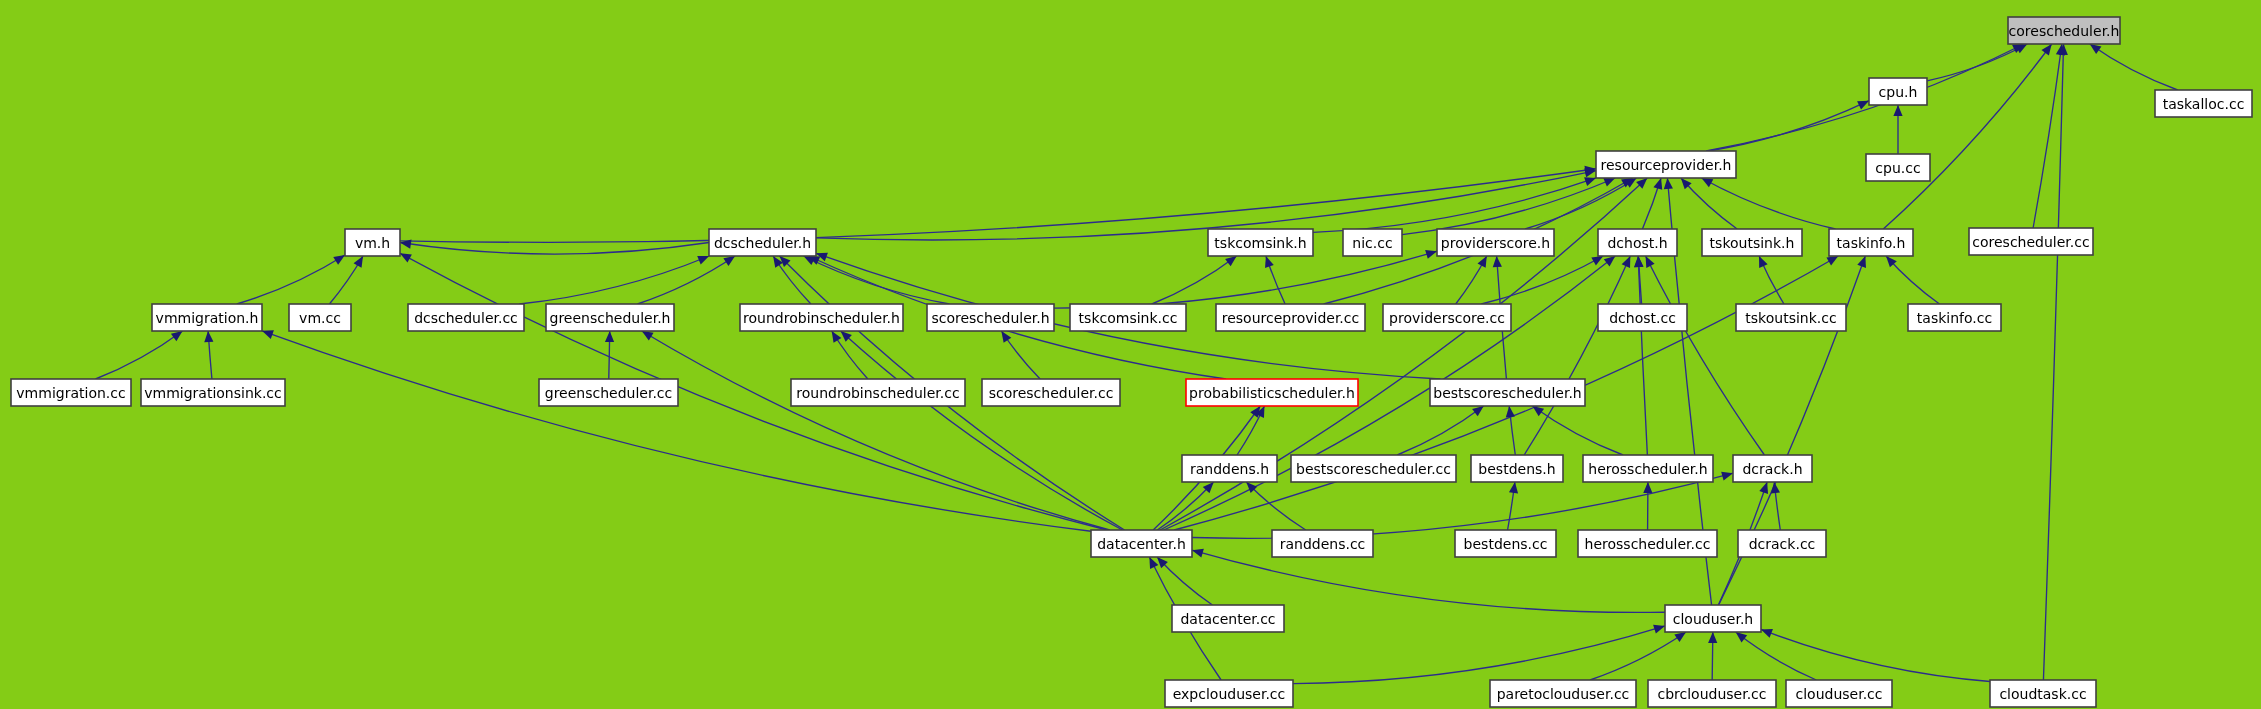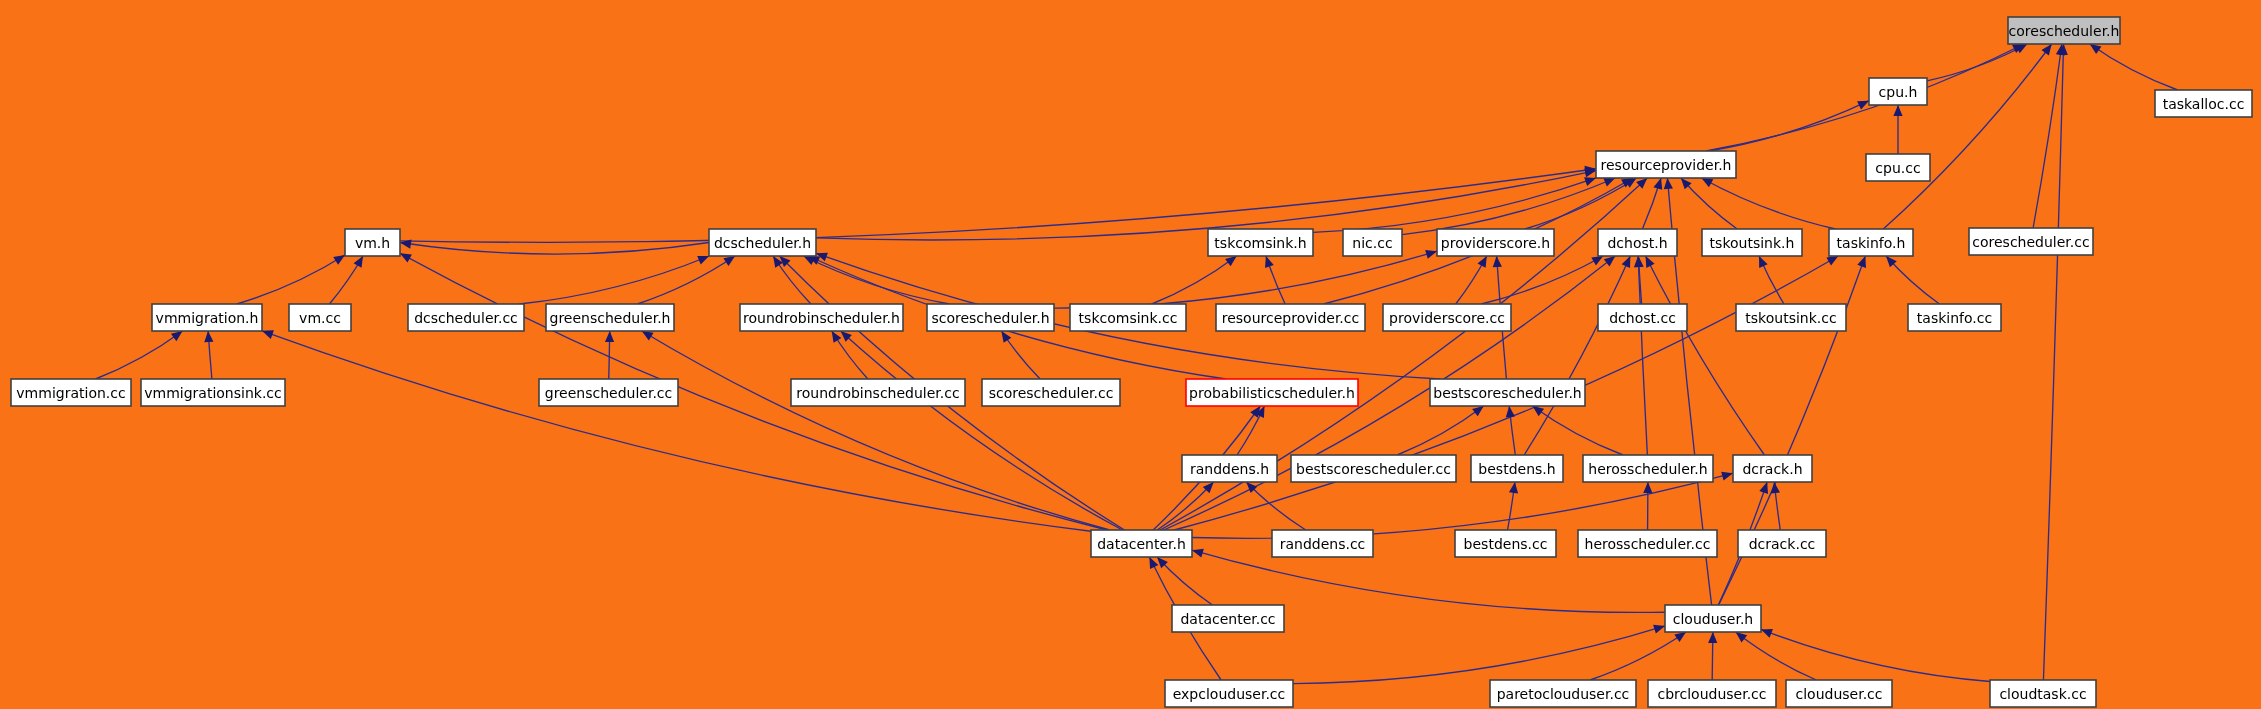--- a/index.html
+++ b/index.html
@@ -1,17 +1,17 @@
 <!DOCTYPE html>
 <html><head>
 <meta charset="utf-8">
 <style>
   html,body{margin:0;padding:0;background:#ffffff;}
   body{font-family:"DejaVu Sans", sans-serif;}
-  #graph-root{position:relative;width:2261px;height:709px;background:#f97316;overflow:hidden;text-decoration:underline;}
+  #graph-root{position:relative;width:2261px;height:709px;background:#84cc16;overflow:hidden;text-decoration:underline;}
   svg#graph-svg{position:absolute;left:0;top:0;width:2261px;height:709px;display:block;}
   .node-rect{stroke:#404040;stroke-width:1.6px;}
   .node-rect.plain{fill:#ffffff;}
   .node-rect.root{fill:#bfbfbf;}
   .node-rect.focus{fill:#ffffff;stroke:#ff0000;stroke-width:1.6px;}
   .node-label{font-family:"DejaVu Sans", sans-serif;font-size:14px;fill:#000000;
                text-anchor:middle;dominant-baseline:middle;white-space:pre;}
   .edge-path{fill:none;stroke:#2c2c8c;stroke-width:1.35px;}
   .edge-head{fill:#191970;stroke:none;}
 </style>

